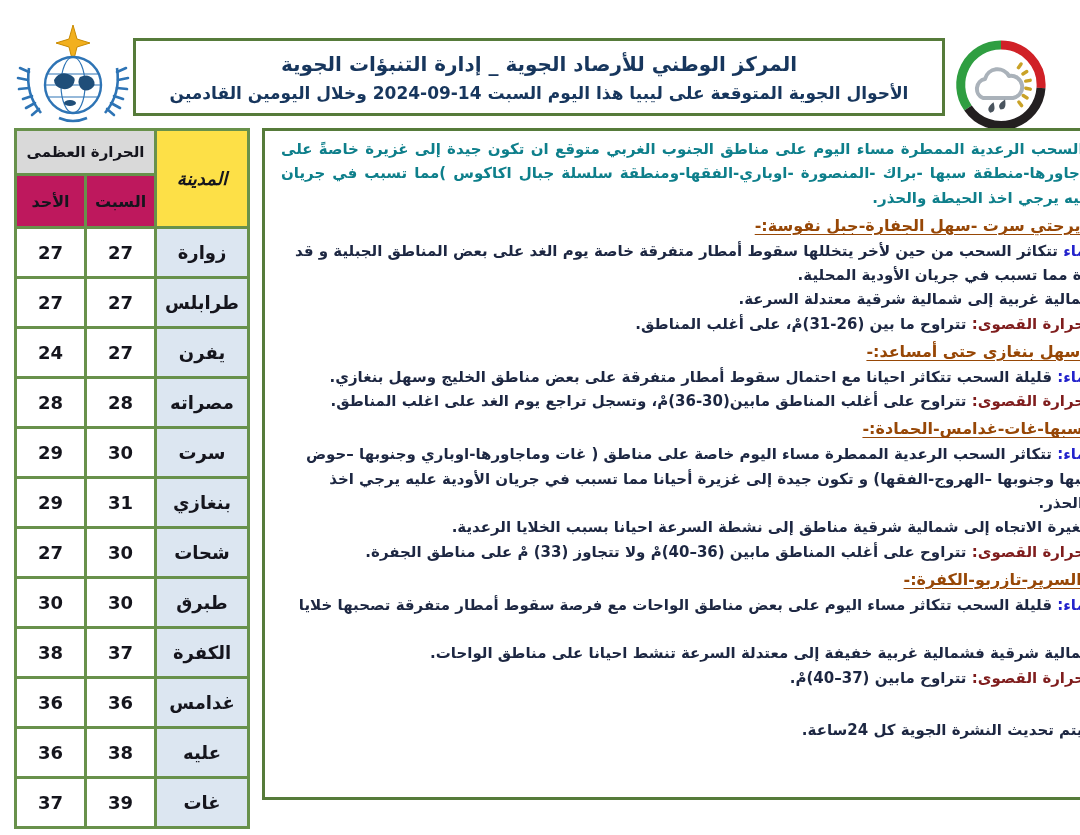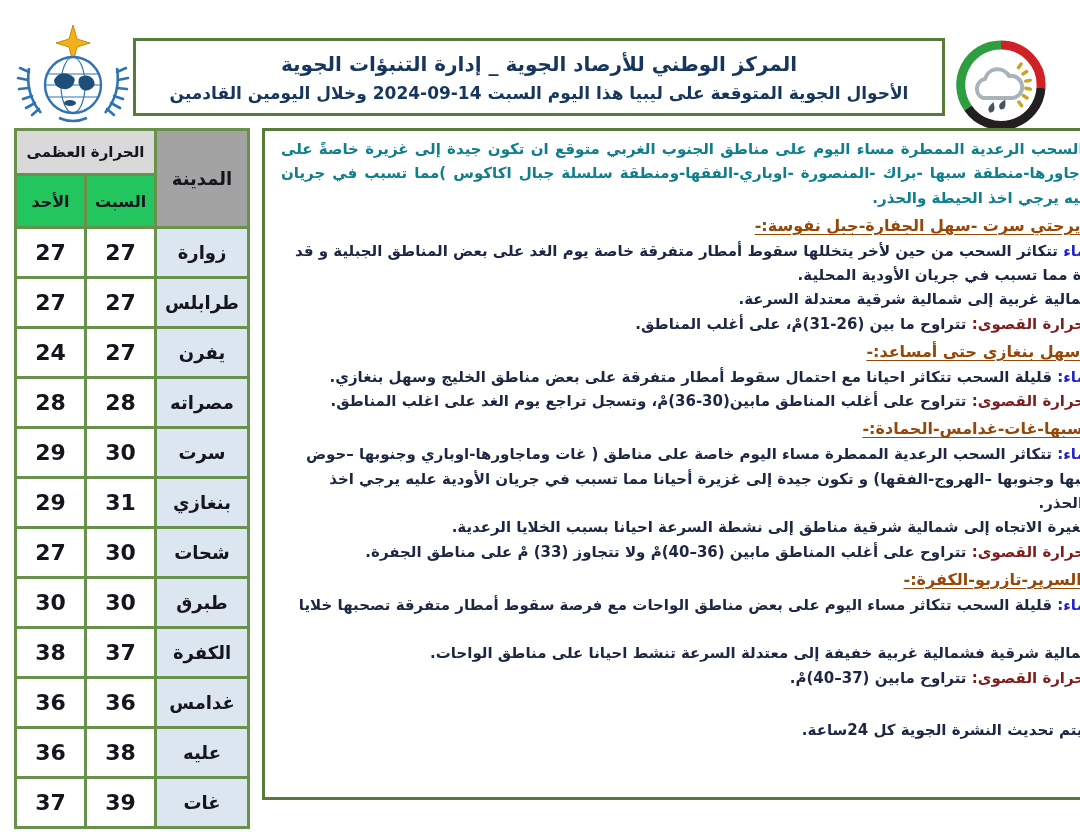--- a/index.html
+++ b/index.html
@@ -22,25 +22,25 @@
   .title2{color:#17365d;font-weight:bold;font-size:17px;}
 
   table.temps{
     position:absolute;left:14px;top:128px;
     border-collapse:collapse;direction:rtl;table-layout:fixed;
   }
   table.temps td{
     border:3px solid #68914b;text-align:center;vertical-align:middle;
     font-weight:bold;color:#15151d;padding:0 2px;
   }
-  td.city-h{width:86px;background:#a3a3a3;font-size:18px;}
+  td.city-h{width:86px;background:#fde047;font-size:18px;font-style:italic;}
   td.temp-h{background:#d9d9d9;font-size:15px;height:42px;}
-  td.day-h{background:#22c55e;font-size:16px;height:50px;width:63px;}
+  td.day-h{background:#be185d;font-size:16px;height:50px;width:63px;}
   td.city-cell{background:#dce6f1;font-size:18px;height:47px;}
-  td.num-cell{background:#ffffff;font-size:22px;}
+  td.num-cell{background:#ffffff;font-size:18px;}
 
   .panel{
     position:absolute;left:262px;top:128px;width:902px;height:672px;
     border:3px solid #567b3a;box-sizing:border-box;
     padding:6px 12px 0 16px;direction:rtl;text-align:right;
     color:#1d2742;font-weight:bold;font-size:15px;line-height:1.62;
   }
   .panel p{margin:0;}
   .intro{color:#0e7f8b;text-align:justify;text-indent:18px;margin-bottom:2px !important;}
   .sec-heading{

